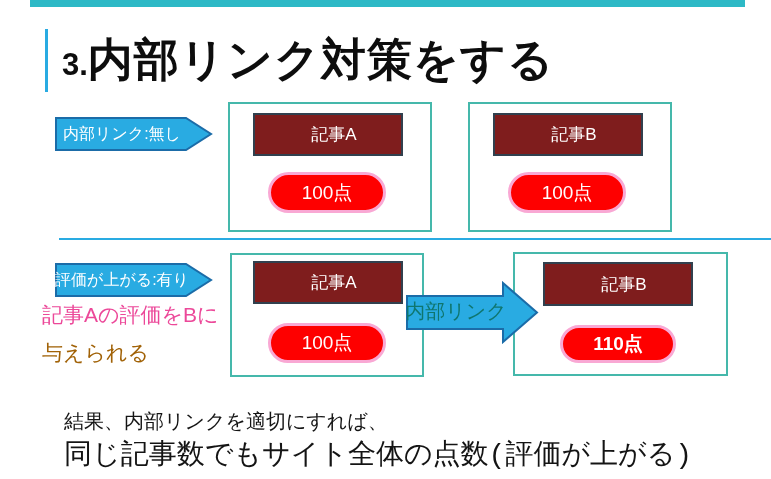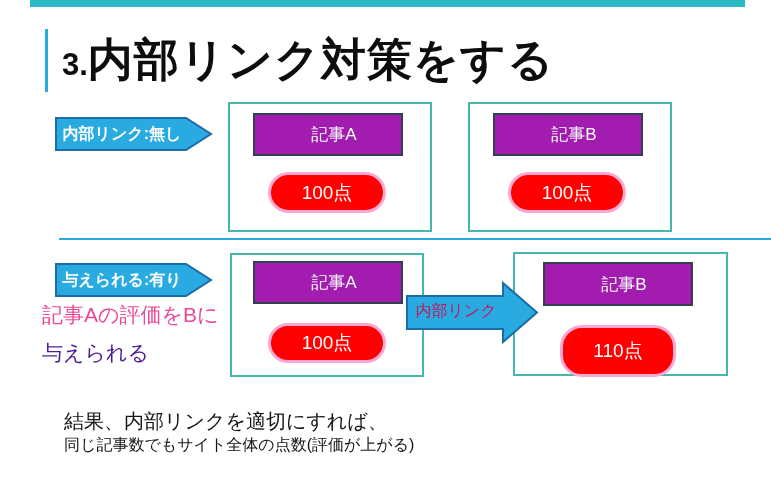--- a/index.html
+++ b/index.html
@@ -8,63 +8,63 @@
     font-family:"Liberation Sans","DejaVu Sans",sans-serif;color:#1a1a1a;
   }
   
   .top-bar{position:absolute;left:30px;top:0;width:715px;height:7px;background:#2db9c6;}
   
   .title-line{position:absolute;left:45px;top:29px;width:3px;height:63px;background:#29abe2;}
   .title{position:absolute;left:62px;top:30px;display:flex;align-items:baseline;color:#0d0d0d;white-space:nowrap;}
   .title .num{font-size:31px;font-weight:700;letter-spacing:0;}
   .title .txt{font-size:45px;font-weight:700;letter-spacing:1px;}
   
-  .label-arrow{position:absolute;width:158px;height:34px;font-weight:bold;}
+  .label-arrow{position:absolute;width:158px;height:34px;}
   .label-arrow svg{position:absolute;left:0;top:0;}
   .label-arrow .lbl{
     position:absolute;left:0;top:0;width:134px;height:34px;display:flex;align-items:center;
     justify-content:center;color:#ffffff;font-size:16px;white-space:nowrap;
   }
   .row1-arrow{left:55px;top:117px;}
   .row2-arrow{left:55px;top:263px;}
   
   .abox{position:absolute;border:2px solid #45b8ab;box-sizing:border-box;background:#ffffff;}
   .box-r1a{left:228px;top:102px;width:204px;height:130px;}
   .box-r1b{left:468px;top:102px;width:204px;height:130px;}
   .box-r2a{left:230px;top:253px;width:194px;height:124px;}
   .box-r2b{left:513px;top:252px;width:215px;height:124px;}
   .article-head{
-    position:absolute;background:#a21caf;border:2px solid #31404e;box-sizing:border-box;
+    position:absolute;background:#7f1d1d;border:2px solid #31404e;box-sizing:border-box;
     display:flex;align-items:center;justify-content:center;color:#ffffff;font-size:17px;white-space:nowrap;padding-left:12px;
   }
   .score-pill{
     position:absolute;background:#fe0000;border:3px solid #f9a8d4;box-sizing:border-box;border-radius:22px;
     display:flex;align-items:center;justify-content:center;color:#ffffff;font-size:19px;white-space:nowrap;
   }
   .box-r1a .article-head,.box-r1b .article-head{left:23px;top:9px;width:150px;height:43px;}
   .box-r1a .score-pill,.box-r1b .score-pill{left:38px;top:68px;width:118px;height:41px;}
   .box-r2a .article-head{left:21px;top:6px;width:150px;height:43px;}
   .box-r2a .score-pill{left:36px;top:68px;width:118px;height:40px;}
   .box-r2b .article-head{left:28px;top:8px;width:150px;height:44px;}
-  .box-r2b .score-pill{left:45px;top:71px;width:116px;height:52px;}
+  .box-r2b .score-pill{left:45px;top:71px;width:116px;height:38px;font-weight:bold;}
   
   .divider{position:absolute;left:59px;top:238px;width:712px;height:2px;background:#29abe2;}
   
   .note-1{position:absolute;left:42px;top:301px;font-size:21px;color:#ec4899;white-space:nowrap;}
-  .note-2{position:absolute;left:42px;top:339px;font-size:21px;color:#4c1d95;white-space:nowrap;}
+  .note-2{position:absolute;left:42px;top:339px;font-size:21px;color:#a16207;white-space:nowrap;}
   
   .big-arrow{position:absolute;left:406px;top:281px;width:133px;height:63px;z-index:5;}
   .big-arrow svg{position:absolute;left:0;top:0;}
   .big-arrow .lbl{
     position:absolute;left:2px;top:13px;width:96px;height:35px;display:flex;align-items:center;
-    justify-content:center;color:#be185d;font-size:16px;white-space:nowrap;
+    justify-content:center;color:#0f766e;font-size:20px;white-space:nowrap;
   }
   
   .footer-1{position:absolute;left:64px;top:400px;font-size:20px;color:#141414;white-space:nowrap;margin-top:8px;}
-  .footer-2{position:absolute;left:64px;top:435px;font-size:16px;color:#141414;white-space:nowrap;}
+  .footer-2{position:absolute;left:64px;top:435px;font-size:28px;color:#141414;white-space:nowrap;font-family:Liberation Mono, monospace;}
 </style>
 </head>
 <body>
 
 <div class="slide">
 
   <div class="top-bar"></div>
 
   <div class="title-line"></div>
   <div class="title">
@@ -88,21 +88,21 @@
     <div class="article-head">記事B</div>
     <div class="score-pill">100点</div>
   </div>
 
   <div class="divider"></div>
 
   <div class="label-arrow row2-arrow">
     <svg width="158" height="34" viewBox="0 0 158 34">
       <polygon points="1,1 131,1 156,17 131,33 1,33" fill="#29abe2" stroke="#1b6ca8" stroke-width="2"></polygon>
     </svg>
-    <span class="lbl">与えられる:有り</span>
+    <span class="lbl">評価が上がる:有り</span>
   </div>
 
   <div class="note-1">記事Aの評価をBに</div>
   <div class="note-2">与えられる</div>
 
   <div class="abox box-r2a">
     <div class="article-head">記事A</div>
     <div class="score-pill">100点</div>
   </div>
 

